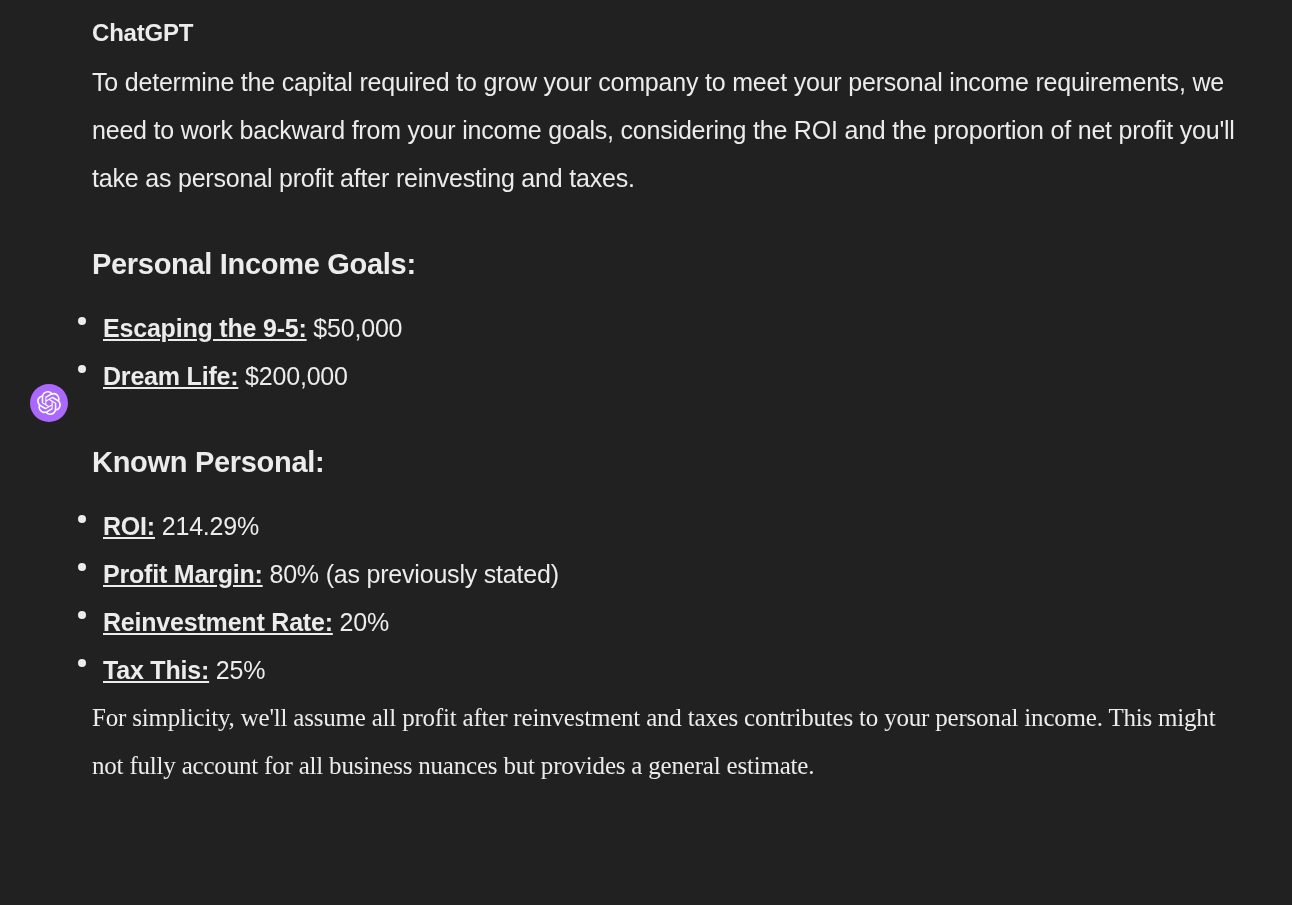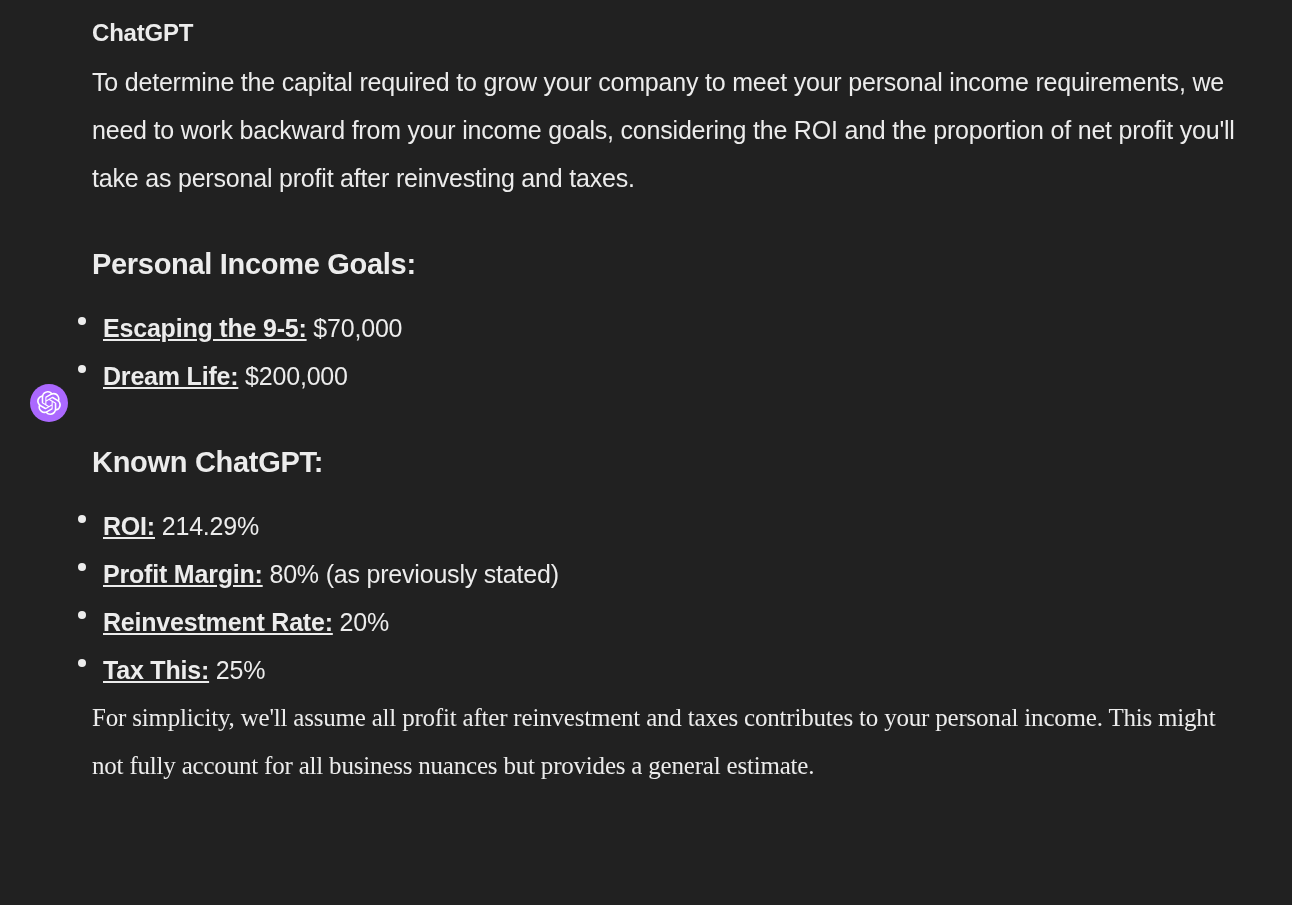--- a/index.html
+++ b/index.html
@@ -94,24 +94,24 @@
     <svg viewBox="0 0 24 24" fill="#ffffff" xmlns="http://www.w3.org/2000/svg">
       <path d="M22.2819 9.8211a5.9847 5.9847 0 0 0-.5157-4.9108 6.0462 6.0462 0 0 0-6.5098-2.9A6.0651 6.0651 0 0 0 4.9807 4.1818a5.9847 5.9847 0 0 0-3.9977 2.9 6.0462 6.0462 0 0 0 .7427 7.0966 5.98 5.98 0 0 0 .511 4.9107 6.051 6.051 0 0 0 6.5146 2.9001A5.9847 5.9847 0 0 0 13.2599 24a6.0557 6.0557 0 0 0 5.7718-4.2058 5.9894 5.9894 0 0 0 3.9977-2.9001 6.0557 6.0557 0 0 0-.7475-7.073zM13.2599 22.4313a4.4755 4.4755 0 0 1-2.8764-1.0408l.1419-.0804 4.7783-2.7582a.7948.7948 0 0 0 .3927-.6813v-6.7369l2.02 1.1686a.071.071 0 0 1 .038.052v5.5826a4.504 4.504 0 0 1-4.4945 4.4944zm-9.6607-4.1254a4.4708 4.4708 0 0 1-.5346-3.0137l.142.0852 4.783 2.7582a.7712.7712 0 0 0 .7806 0l5.8428-3.3685v2.3324a.0804.0804 0 0 1-.0332.0615L9.74 19.9502a4.4992 4.4992 0 0 1-6.1408-1.6464zM2.3408 7.8956a4.485 4.485 0 0 1 2.3655-1.9728V11.6a.7664.7664 0 0 0 .3879.6765l5.8144 3.3543-2.0201 1.1685a.0757.0757 0 0 1-.071 0l-4.8303-2.7865A4.504 4.504 0 0 1 2.3408 7.8956zm16.5963 3.8558L13.1038 8.364 15.1192 7.2a.0757.0757 0 0 1 .071 0l4.8303 2.7913a4.4944 4.4944 0 0 1-.6765 8.1042v-5.6772a.79.79 0 0 0-.407-.667zm2.0107-3.0231l-.142-.0852-4.7735-2.7818a.7759.7759 0 0 0-.7854 0L9.409 9.2297V6.8974a.0662.0662 0 0 1 .0284-.0615l4.8303-2.7866a4.4992 4.4992 0 0 1 6.6802 4.66zM8.3065 12.863l-2.02-1.1638a.0804.0804 0 0 1-.038-.0567V6.0742a4.4992 4.4992 0 0 1 7.3757-3.4537l-.142.0805L8.704 5.459a.7948.7948 0 0 0-.3927.6813zm1.0976-2.3654l2.602-1.4998 2.6069 1.4998v2.9994l-2.5974 1.4997-2.6067-1.4997Z"></path>
     </svg>
   </div>
   <div class="content">
     <div class="sender">ChatGPT</div>
     <p class="para">To determine the capital required to grow your company to meet your personal income requirements, we need to work backward from your income goals, considering the ROI and the proportion of net profit you'll take as personal profit after reinvesting and taxes.</p>
     <div id="sections">
         <h3 class="section-heading">Personal Income Goals:</h3>
         <ul class="section-list">
-          <li><span class="li-label">Escaping the 9-5:</span> <span class="li-value">$70,000</span></li>
+          <li><span class="li-label">Escaping the 9-5:</span> <span class="li-value">$50,000</span></li>
           <li><span class="li-label">Dream Life:</span> <span class="li-value">$200,000</span></li>
         </ul>
-        <h3 class="section-heading">Known ChatGPT:</h3>
+        <h3 class="section-heading">Known Personal:</h3>
         <ul class="section-list">
           <li><span class="li-label">ROI:</span> <span class="li-value">214.29%</span></li>
           <li><span class="li-label">Profit Margin:</span> <span class="li-value">80% (as previously stated)</span></li>
           <li><span class="li-label">Reinvestment Rate:</span> <span class="li-value">20%</span></li>
           <li><span class="li-label">Tax This:</span> <span class="li-value">25%</span></li>
         </ul>
         <p class="para" style="margin-top: 0px; font-family: Liberation Serif, serif;">For simplicity, we'll assume all profit after reinvestment and taxes contributes to your personal income. This might not fully account for all business nuances but provides a general estimate.</p>
       </div>
   </div>
 </div>

